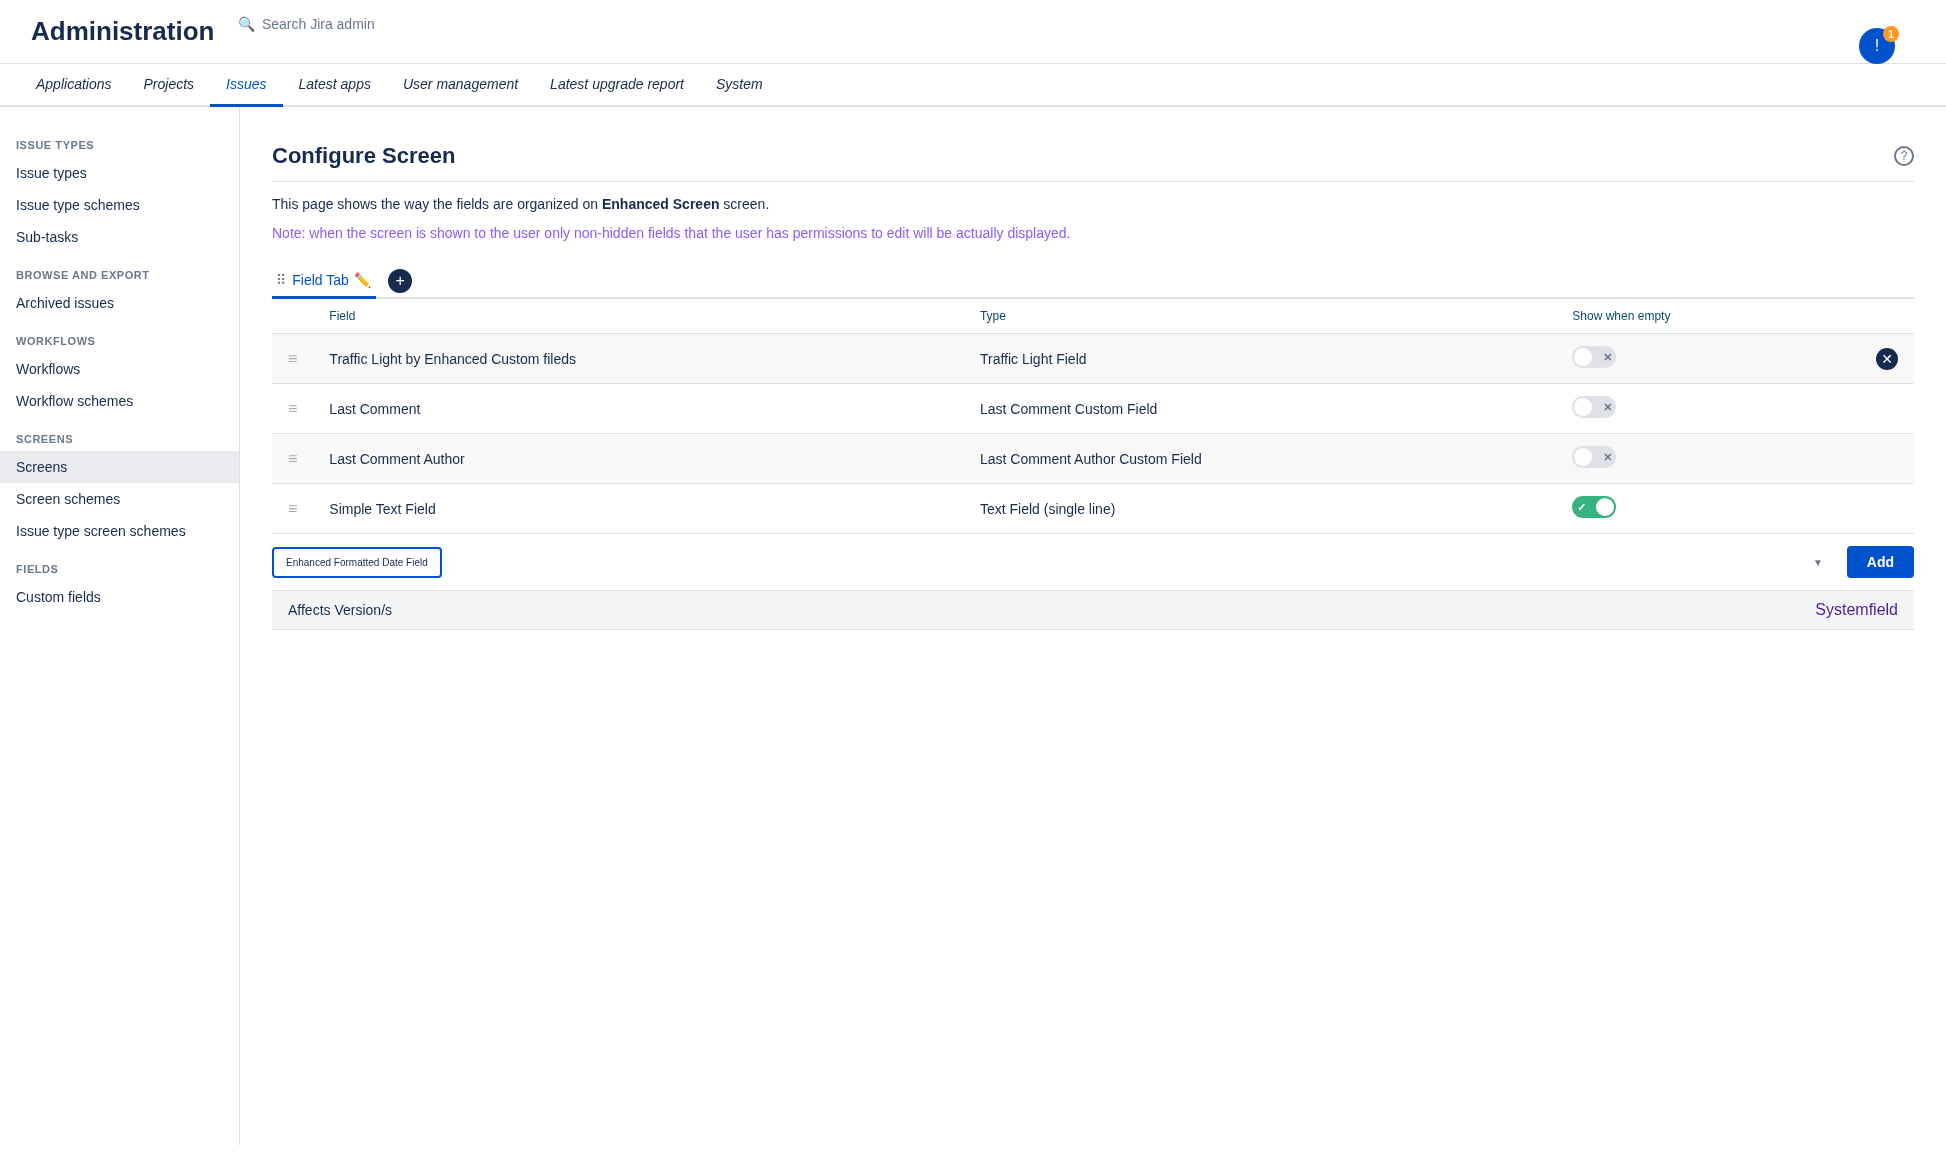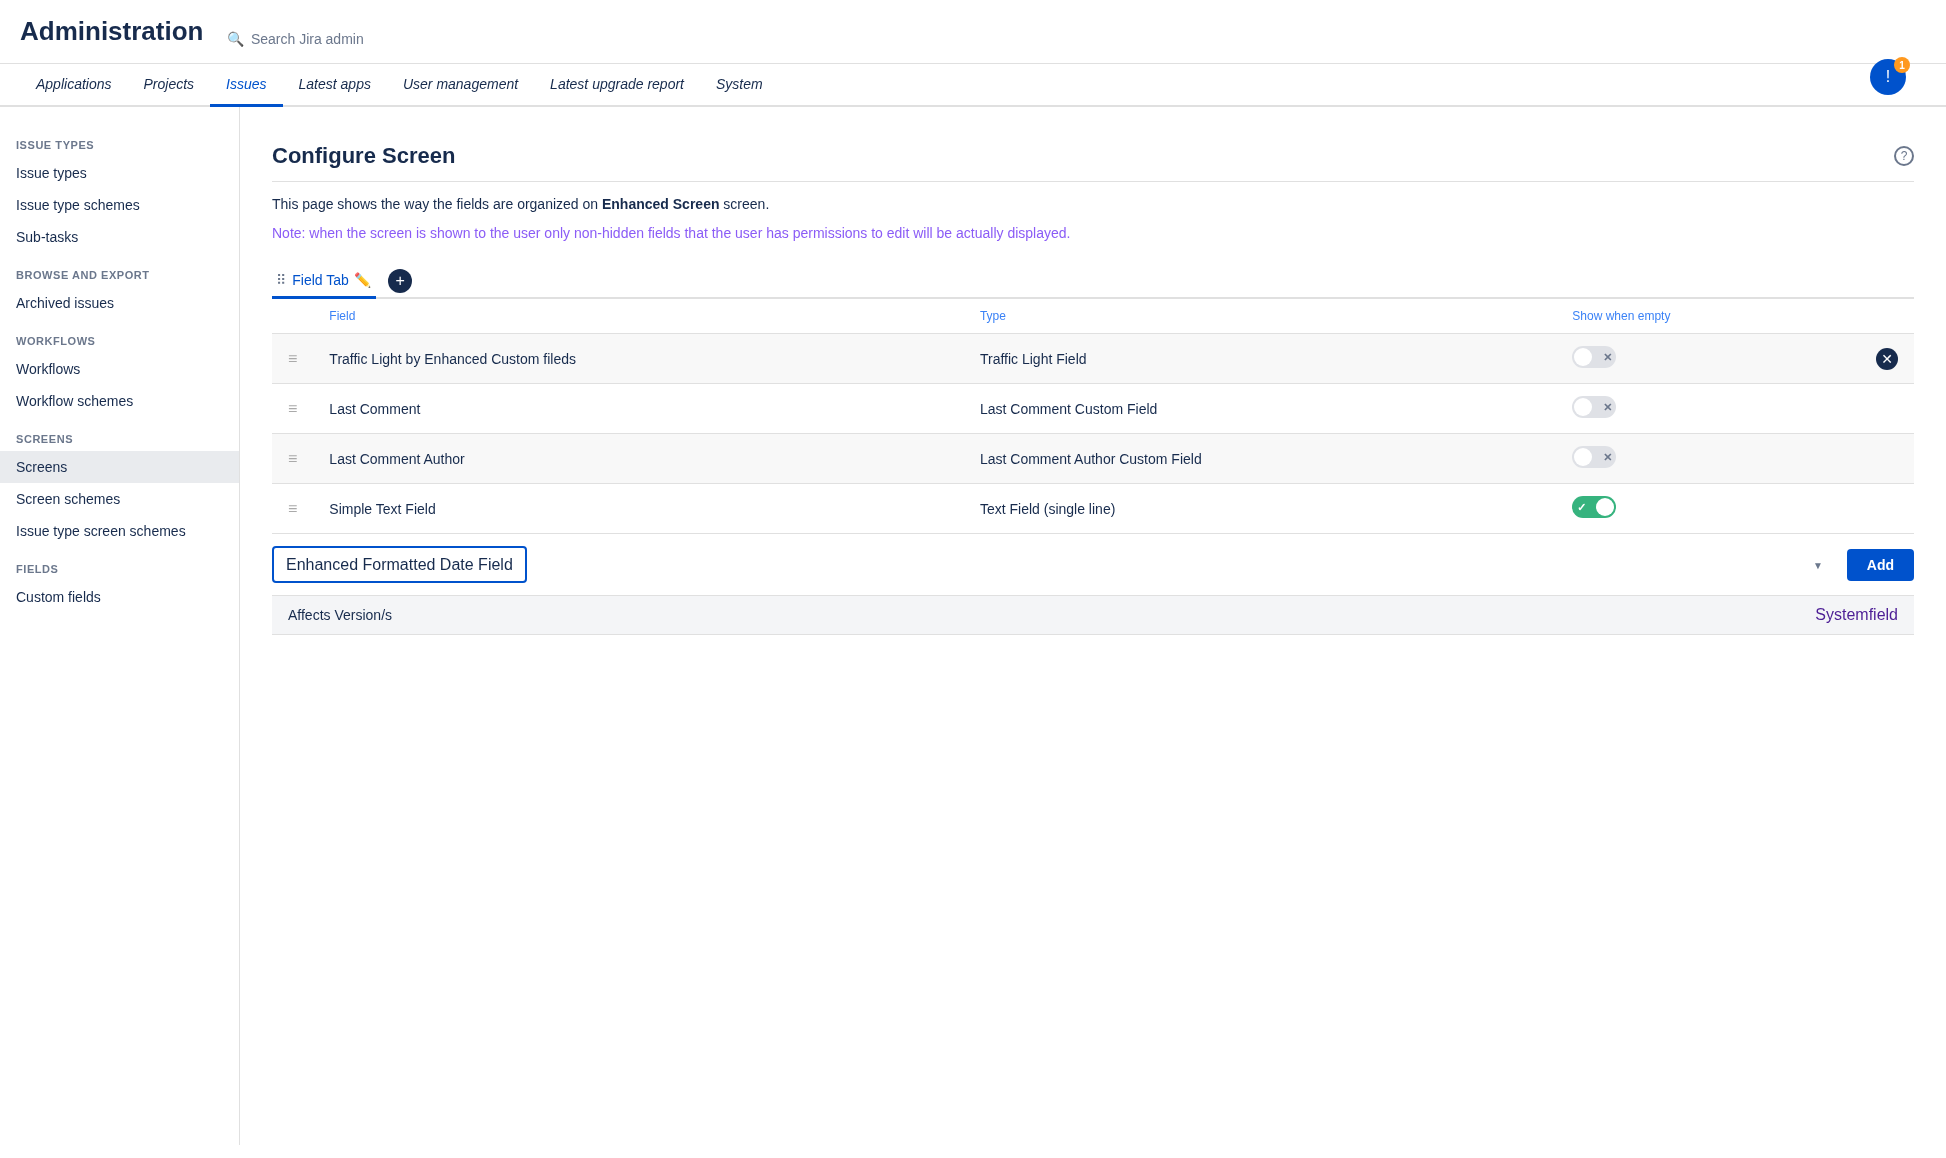--- a/index.html
+++ b/index.html
@@ -1,19 +1,19 @@
 <!DOCTYPE html>
 <html><head>
   <meta charset="utf-8">
   <style>
     * { box-sizing: border-box; margin: 0; padding: 0; }
     body { font-family: -apple-system, BlinkMacSystemFont, 'Segoe UI', Arial, sans-serif; font-size: 14px; color: #172b4d; background: #fff; }
 
     
-    .header { display: flex; align-items: flex-end; padding: 16px 20px; border-bottom: 1px solid #e0e0e0; position: relative; }
+    .header { display: flex; align-items: flex-start; padding: 16px 31px; border-bottom: 1px solid #e0e0e0; position: relative; }
     .header-title { font-size: 26px; font-weight: 700; color: #172b4d; margin-right: 24px; }
     .search-bar { display: flex; align-items: center; gap: 6px; color: #6b778c; font-size: 14px; cursor: pointer; }
     .notification-btn { position: absolute; right: 20px; top: 12px; width: 36px; height: 36px; border-radius: 50%; background: #0052cc; display: flex; align-items: center; justify-content: center; cursor: pointer; }
     .notification-badge { position: absolute; top: 10px; right: 16px; background: #ff991f; color: #fff; border-radius: 50%; width: 16px; height: 16px; font-size: 10px; font-weight: 700; display: flex; align-items: center; justify-content: center; }
 
     
     .nav { display: flex; align-items: center; gap: 0; padding: 0 20px; border-bottom: 2px solid #e0e0e0; font-style: italic; }
     .nav-item { padding: 12px 16px; font-size: 14px; color: #172b4d; cursor: pointer; text-decoration: none; border-bottom: 3px solid transparent; margin-bottom: -2px; }
     .nav-item.active { color: #0052cc; border-bottom: 3px solid #0052cc; font-weight: 500; }
 
@@ -38,37 +38,37 @@
 
     
     .tabs-row { display: flex; align-items: center; gap: 8px; border-bottom: 2px solid #e0e0e0; margin-bottom: 0; }
     .tab-item { display: flex; align-items: center; gap: 6px; padding: 8px 4px; border-bottom: 3px solid #0052cc; margin-bottom: -2px; color: #0052cc; font-size: 14px; font-weight: 500; cursor: pointer; }
     .tab-drag-icon { color: #6b778c; font-size: 14px; }
     .tab-edit-icon { color: #0052cc; font-size: 14px; cursor: pointer; }
     .add-tab-btn { width: 24px; height: 24px; border-radius: 50%; background: #172b4d; color: #fff; display: flex; align-items: center; justify-content: center; font-size: 16px; cursor: pointer; margin-left: 4px; }
 
     
     .fields-table { width: 100%; border-collapse: collapse; margin-top: 0; }
-    .fields-table th { padding: 10px 16px; text-align: left; font-size: 12px; font-weight: 500; color: #3b82f6; border-bottom: 1px solid #e0e0e0; background: #fff; }
+    .fields-table th { padding: 10px 16px; text-align: left; font-size: 12px; font-weight: 500; color: #0c4a6e; border-bottom: 1px solid #e0e0e0; background: #fff; }
     .fields-table tr.row-even { background: #f8f8f8; }
     .fields-table tr.row-odd { background: #fff; }
     .fields-table td { padding: 12px 16px; font-size: 14px; color: #172b4d; border-bottom: 1px solid #e0e0e0; vertical-align: middle; }
     .drag-handle { color: #aaa; font-size: 16px; display: flex; align-items: center; }
     .toggle-off { display: inline-flex; align-items: center; background: #dfe1e6; border-radius: 12px; width: 44px; height: 22px; padding: 2px; cursor: pointer; position: relative; }
     .toggle-off .knob { width: 18px; height: 18px; border-radius: 50%; background: #fff; position: absolute; left: 2px; }
     .toggle-off .x-icon { position: absolute; right: 4px; color: #6b778c; font-size: 11px; font-weight: 700; }
     .toggle-on { display: inline-flex; align-items: center; background: #36b37e; border-radius: 12px; width: 44px; height: 22px; padding: 2px; cursor: pointer; position: relative; }
     .toggle-on .knob { width: 18px; height: 18px; border-radius: 50%; background: #fff; position: absolute; right: 2px; }
     .toggle-on .check-icon { position: absolute; left: 5px; color: #fff; font-size: 11px; font-weight: 700; }
     .remove-btn { width: 22px; height: 22px; border-radius: 50%; background: #6b778c; color: #fff; display: flex; align-items: center; justify-content: center; font-size: 14px; cursor: pointer; border: none; }
     .remove-btn-dark { background: #172b4d; }
 
     
     .add-field-row { display: flex; align-items: center; gap: 12px; padding: 12px 0; border-bottom: 1px solid #e0e0e0; }
-    .field-select { flex: 1; padding: 8px 12px; border: 2px solid #0052cc; border-radius: 4px; font-size: 16px; color: #172b4d; appearance: none; background: #fff; cursor: pointer; }
+    .field-select { flex: 1; padding: 8px 12px; border: 2px solid #0052cc; border-radius: 4px; font-size: 10px; color: #172b4d; appearance: none; background: #fff; cursor: pointer; }
     .add-btn { padding: 8px 20px; background: #0052cc; color: #fff; border: none; border-radius: 4px; font-size: 14px; font-weight: 600; cursor: pointer; }
 
     
     .dropdown-option-row { display: flex; align-items: center; justify-content: space-between; padding: 10px 16px; background: #f4f5f7; border-bottom: 1px solid #e0e0e0; }
     .dropdown-option-text { font-size: 14px; color: #172b4d; text-align: right; }
     .system-field-badge { font-size: 16px; color: #4c1d95; }
 
     .select-wrapper { position: relative; flex: 1; }
     .select-wrapper::after { content: '▼'; position: absolute; right: 12px; top: 50%; transform: translateY(-50%); color: #6b778c; font-size: 10px; pointer-events: none; }
   </style>

